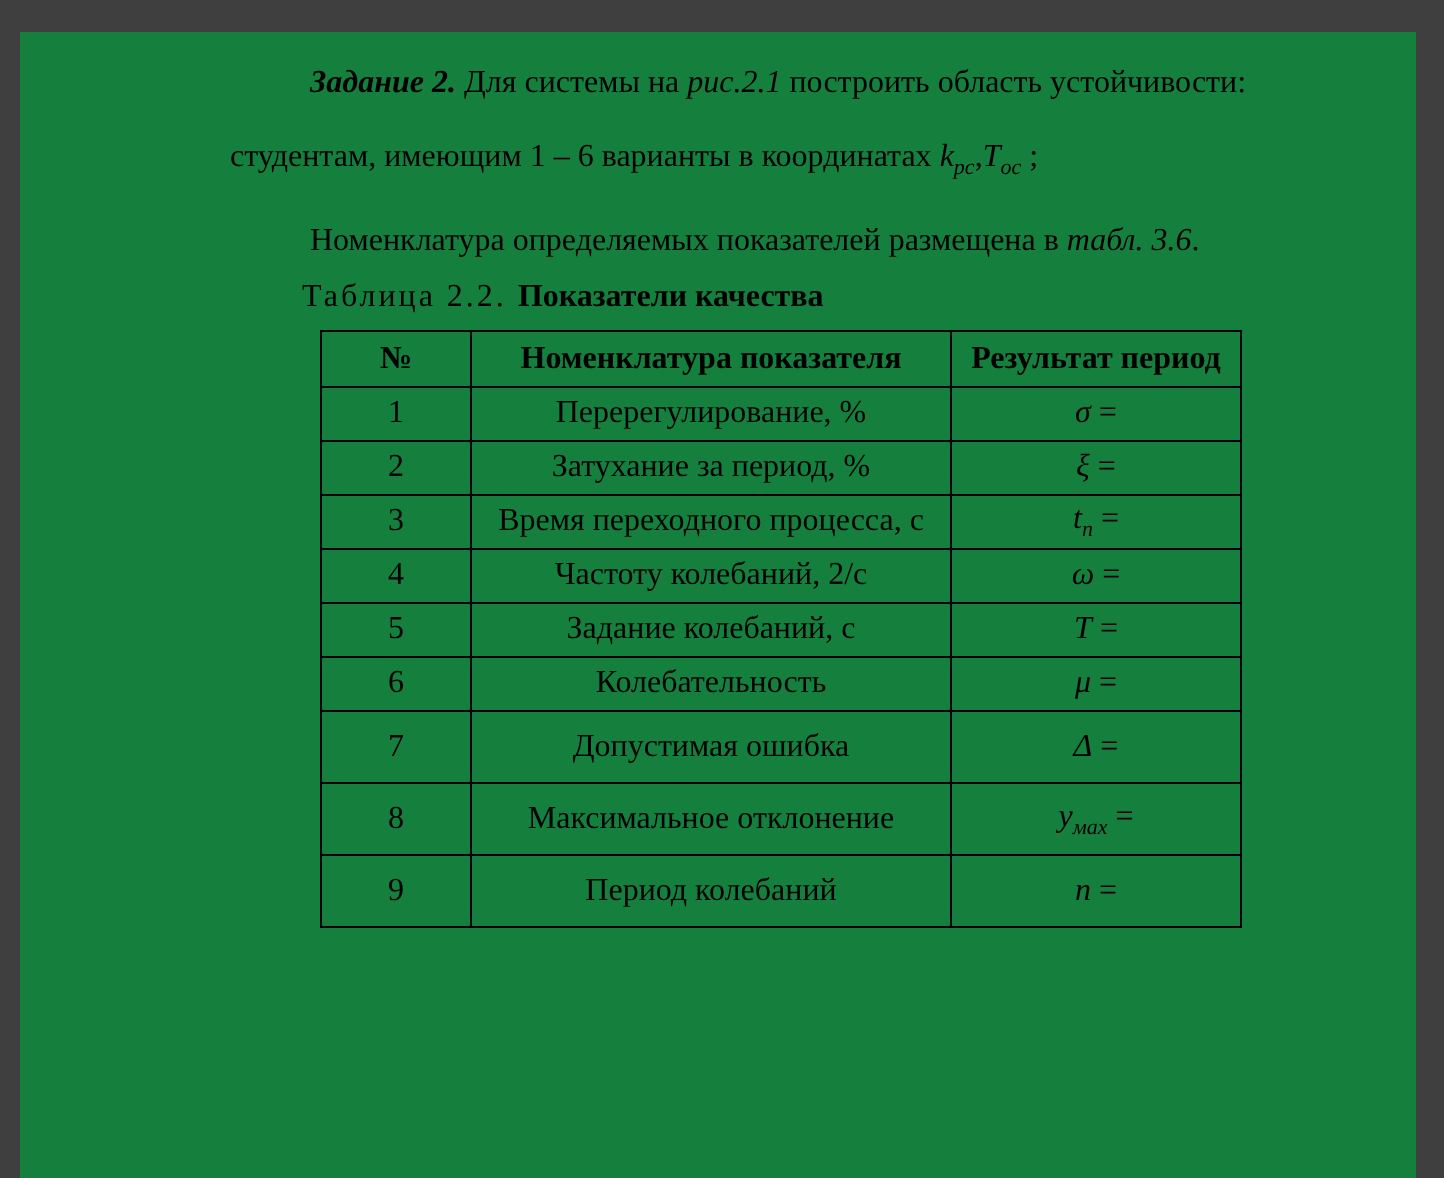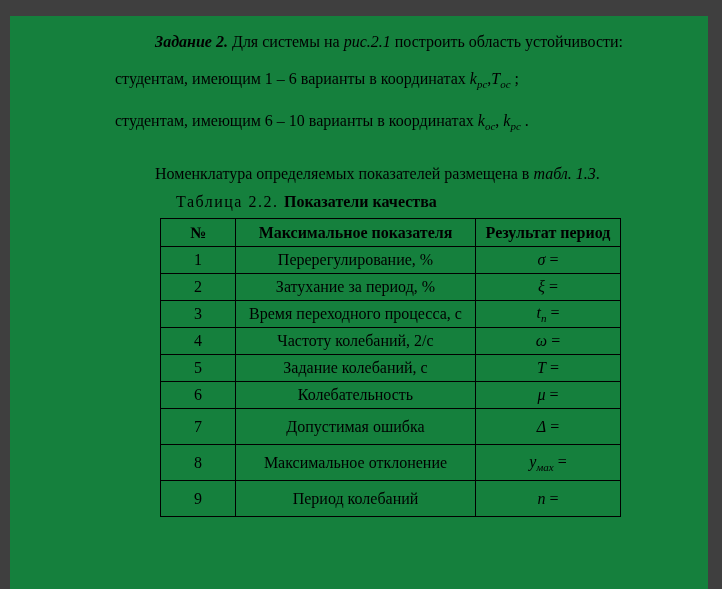--- a/index.html
+++ b/index.html
@@ -27,21 +27,21 @@
     font-size: 16px;
     line-height: 28px;
   }
   .indent { text-indent: 40px; }
   .gap-sm { margin-bottom: 9px; }
   .gap-lg { margin-bottom: 20px; }
   .justify { text-align: justify; }
   .caption {
     font-size: 16px;
     line-height: 28px;
-    margin-left: 61px;
+    margin-left: 36px;
     margin-top: 0;
   }
   .b  { font-weight: bold; }
   .i  { font-style: italic; }
   .bi { font-weight: bold; font-style: italic; }
   .sp { letter-spacing: 1.5px; }
   .isub {
     font-style: italic;
     font-size: 11px;
     vertical-align: -4px;
@@ -69,31 +69,30 @@
   .col-result { width: 145px; }
 </style>
 </head>
 <body>
 
 <div class="viewport">
   <div class="page">
 
     <p class="para indent gap-sm"><span class="bi">Задание 2.</span><span> Для системы на </span><span class="i">рис.2.1</span><span> построить область устойчивости:</span></p>
     <p class="para gap-sm"><span>студентам, имеющим 1 – 6 варианты в координатах </span><span class="i">k</span><span class="isub">рс</span><span>,</span><span class="i">T</span><span class="isub">ос</span><span> ;</span></p>
-    <p class="para gap-lg"><span>студентам, имеющим 6 – 10 варианты в координатах </span><span class="i">k</span><span class="isub">ос</span><span>, </span><span class="i">k</span><span class="isub">рс</span><span> .</span></p>
 
-    <p class="para indent"><span>Номенклатура определяемых показателей размещена в </span><span class="i">табл. 1.3</span><span>.</span></p>
+    <p class="para indent"><span>Номенклатура определяемых показателей размещена в </span><span class="i">табл. 3.6</span><span>.</span></p>
 
     <p class="caption"><span class="sp">Таблица 2.2. </span><span class="b">Показатели качества</span></p>
 
     <table class="quality">
       <thead>
         <tr>
           <th class="col-num">№</th>
-          <th class="col-name">Максимальное показателя</th>
+          <th class="col-name">Номенклатура показателя</th>
           <th class="col-result">Результат период</th>
         </tr>
       </thead>
       <tbody>
           <tr>
             <td class="col-num">1</td>
             <td class="col-name">Перерегулирование, %</td>
             <td class="col-result"><span class="i">σ</span><span> =</span></td>
           </tr>
           <tr>

